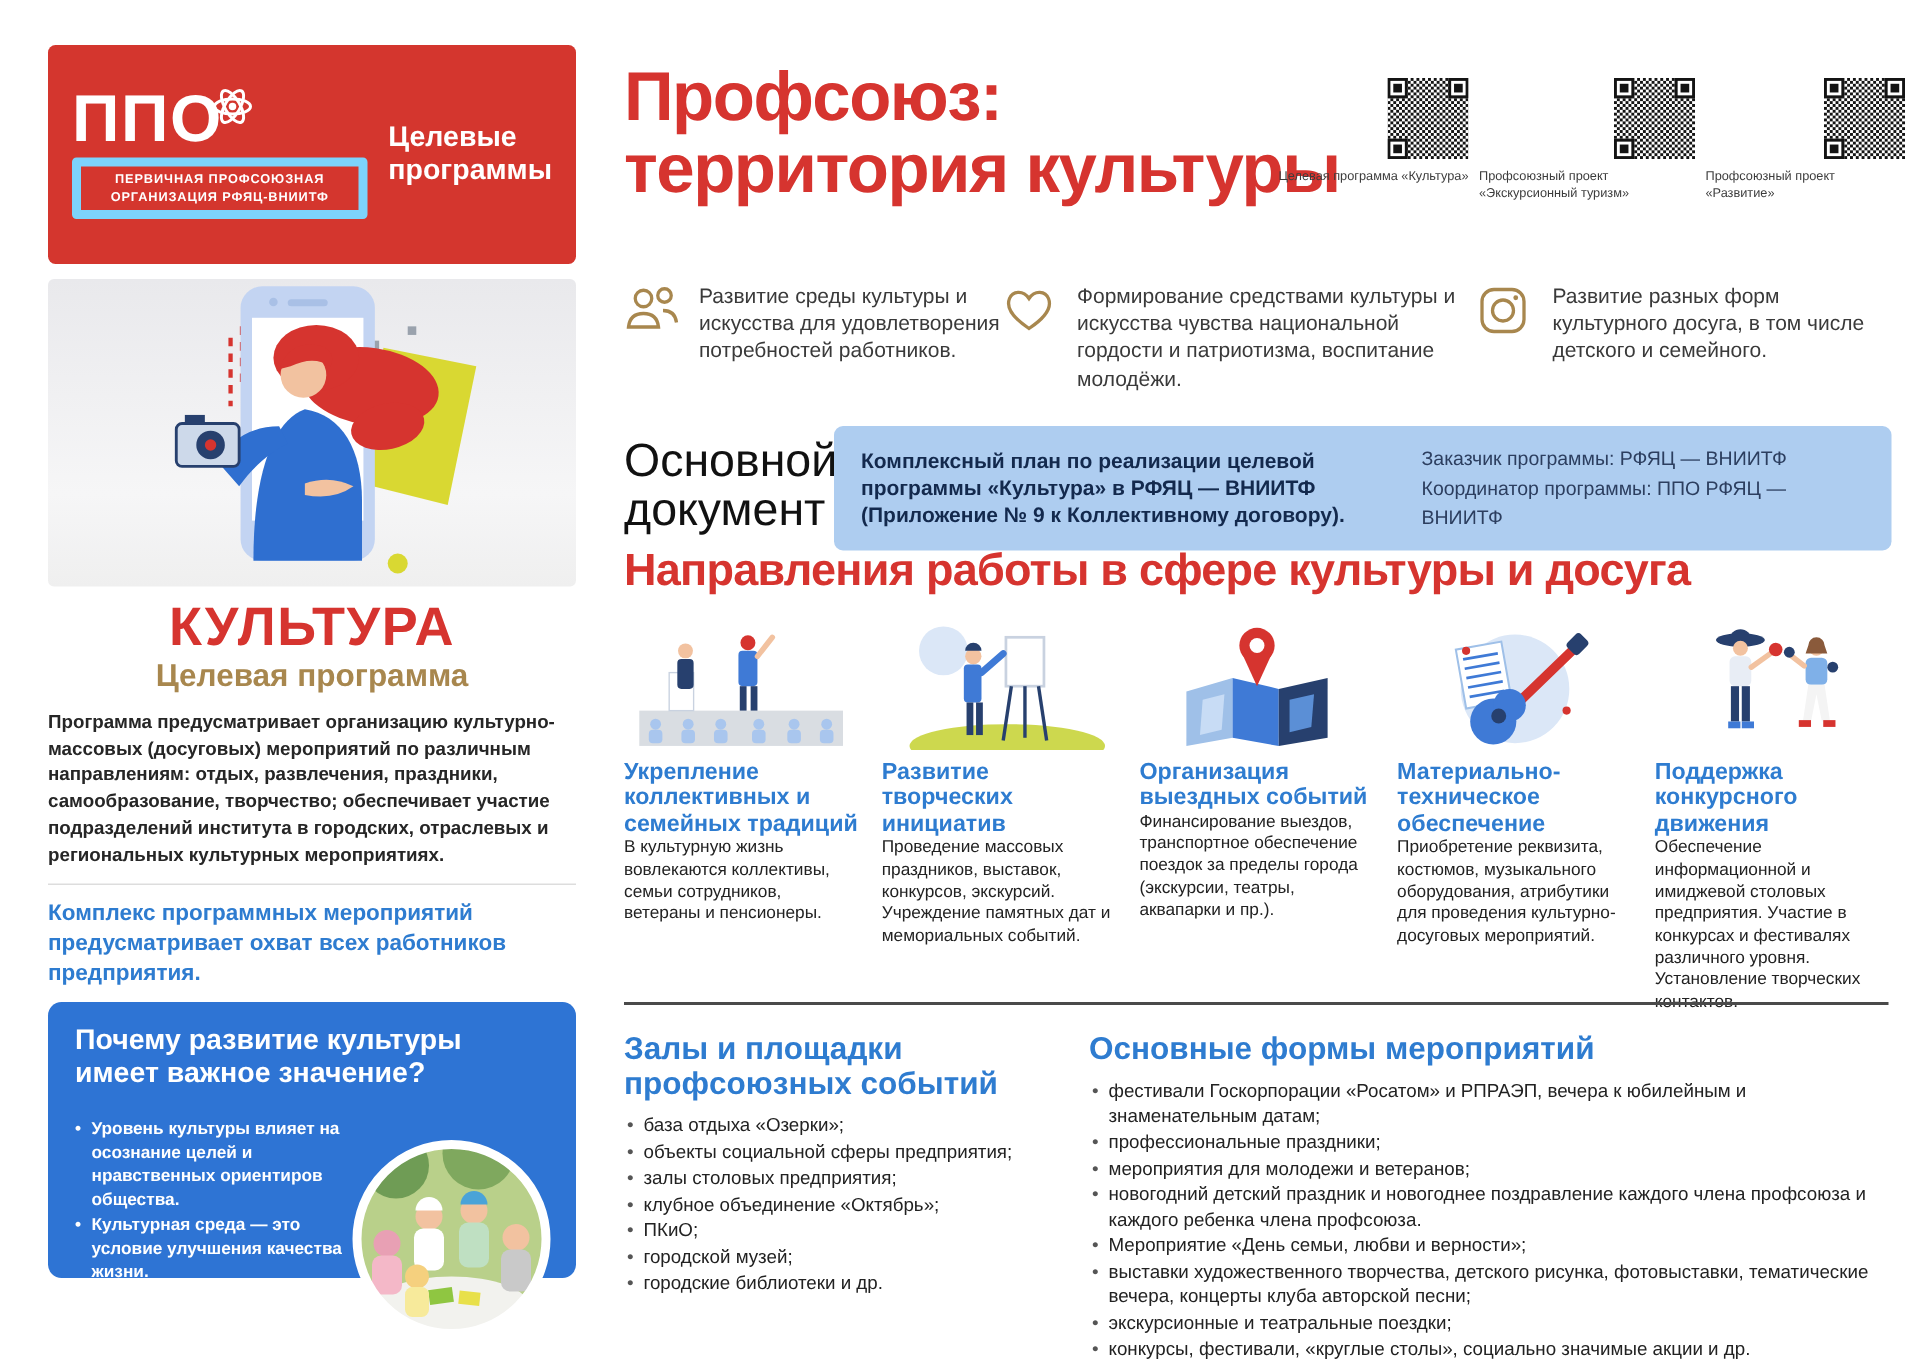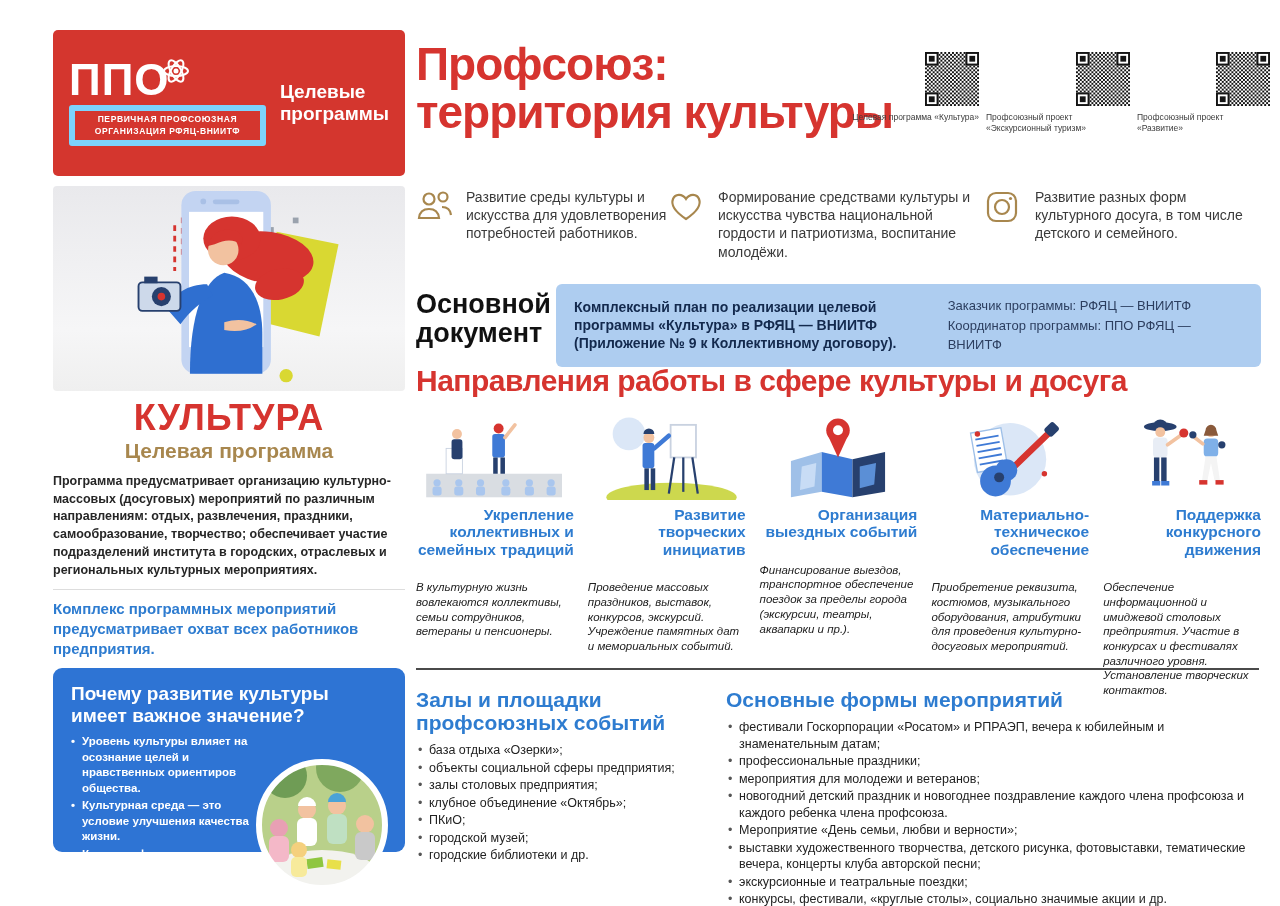--- a/index.html
+++ b/index.html
@@ -1,67 +1,67 @@
 <!DOCTYPE html>
 <html><head>
 <meta charset="utf-8">
 <style>
   html,body{margin:0;padding:0;background:#fff;}
   #poster{position:relative;width:1280px;height:906px;background:#ffffff;overflow:hidden;
           font-family:"Liberation Sans", sans-serif;color:#1f1f1f;}
   
-  .left-col{position:absolute;left:53px;top:30px;width:352px;}
+  .left-col{position:absolute;left:32px;top:30px;width:352px;}
   .red-header{background:#d4362e;border-radius:5px;height:146px;display:flex;align-items:center;padding:0 16px;box-sizing:border-box;}
   .logo-wrap{width:200px;}
   .logo-row{display:flex;align-items:flex-start;}
   .logo-text{color:#fff;font-weight:bold;font-size:44px;line-height:0.9;letter-spacing:1px;}
   .logo-atom{margin-left:-8px;margin-top:-4px;}
   .logo-box{border:6px solid #7dd3fc;border-radius:3px;margin-top:6px;padding:3px 5px;
             color:#fff;font-size:8.5px;font-weight:bold;letter-spacing:0.6px;line-height:1.35;text-align:center;}
   .brand-badge{color:#fff;font-weight:bold;font-size:19px;line-height:1.15;width:110px;margin-left:14px;}
   .illustration{margin-top:10px;height:205px;border-radius:4px;
                 background:linear-gradient(180deg,#e9e9ec 0%,#f6f6f7 70%,#efefef 100%);
                 display:flex;align-items:center;justify-content:center;overflow:hidden;}
   .program-title{margin-top:8px;text-align:center;color:#d6342f;font-weight:bold;font-size:36px;letter-spacing:1px;line-height:1.05;}
   .program-subtitle{text-align:center;color:#a8874e;font-weight:bold;font-size:21px;margin-top:2px;}
   .program-desc{margin-top:10px;font-size:12.5px;font-weight:bold;line-height:1.42;color:#262626;}
   .left-divider{border:none;border-top:1px solid #ddd;margin:10px 0 9px 0;}
   .coverage{color:#2e7cd0;font-weight:bold;font-size:15px;line-height:1.32;}
   .why-box{margin-top:9px;background:#2e74d4;border-radius:9px;padding:15px 16px 14px 18px;box-sizing:border-box;height:184px;color:#fff;}
   .why-title{font-weight:bold;font-size:19px;line-height:1.15;}
-  .why-row{display:flex;margin-top:8px;align-items:flex-end;}
+  .why-row{display:flex;margin-top:20px;align-items:center;}
   .why-list{margin:0;padding:0;list-style:none;width:195px;font-size:11.5px;font-weight:bold;line-height:1.35;}
   .why-list li{position:relative;padding-left:11px;margin-bottom:2px;}
   .why-list li::before{content:"•";position:absolute;left:0;top:0;}
   .why-photo{margin-left:6px;margin-top:4px;}
   
   .main-title{position:absolute;left:416px;top:40px;color:#d6342f;font-weight:bold;
               font-size:46px;line-height:1.05;letter-spacing:-1px;}
   .qr-row{position:absolute;left:828px;top:52px;display:flex;}
   .qr-item{display:flex;align-items:flex-end;width:151px;flex-direction:column;}
   .qr-item:last-child{width:140px;}
   .qr-label{font-size:8.5px;color:#3c3c3c;line-height:1.35;margin-left:7px;margin-top:6px;}
   .goals-row{position:absolute;left:416px;top:188px;width:845px;display:flex;}
   .goal{display:flex;align-items:flex-start;}
   .goal-icon{flex:0 0 40px;margin-top:2px;}
   .goal-text{font-size:14px;color:#3a3a3a;line-height:1.3;margin-left:10px;}
   .goal-1{width:252px;} .goal-2{width:317px;} .goal-3{width:276px;}
   
   .doc-row{position:absolute;left:416px;top:284px;width:845px;display:flex;}
-  .doc-label{width:132px;font-size:27px;font-weight:bold;color:#111;line-height:1.08;margin-top:6px;}
+  .doc-label{width:132px;font-size:31px;font-weight:normal;color:#111;line-height:1.08;margin-top:6px;}
   .doc-box{flex:1;margin-left:8px;background:#aecdf0;border-radius:6px;padding:12px 18px;box-sizing:border-box;display:flex;align-items:center;}
   .doc-main{width:352px;font-size:14px;font-weight:bold;color:#13294d;line-height:1.32;}
   .doc-side{margin-left:28px;font-size:13px;color:#2c3e5f;line-height:1.5;}
   
   .dir-heading{position:absolute;left:416px;top:364px;color:#d6342f;font-weight:bold;font-size:30px;letter-spacing:-0.5px;}
   .columns{position:absolute;left:416px;top:412px;width:845px;display:flex;gap:14px;}
   .dcol{flex:1;min-width:0;}
   .dcol-illo{height:88px;display:flex;align-items:flex-end;justify-content:center;}
-  .dcol-title{margin-top:6px;color:#2e7cd0;font-weight:bold;font-size:15.5px;line-height:1.12;text-align:right;}
-  .dcol-text{margin-top:22px;font-size:11.5px;color:#222;line-height:1.28;font-style:italic;}
+  .dcol-title{margin-top:6px;color:#2e7cd0;font-weight:bold;font-size:15.5px;line-height:1.12;}
+  .dcol-text{margin-top:0;font-size:11.5px;color:#222;line-height:1.28;}
   .right-divider{position:absolute;left:416px;top:668px;width:843px;border:none;border-top:2px solid #4a4a4a;margin:0;}
   
   .bottom-row{position:absolute;left:416px;top:688px;width:845px;display:flex;}
   .venues{width:288px;}
   .forms{flex:1;margin-left:22px;}
   .bottom-heading{color:#2e7cd0;font-weight:bold;font-size:21px;line-height:1.1;}
   .plain-list{margin:8px 0 0 0;padding:0;list-style:none;font-size:12.5px;line-height:1.32;color:#222;}
   .plain-list li{position:relative;padding-left:13px;margin-bottom:1px;}
   .plain-list li::before{content:"•";position:absolute;left:2px;top:0;color:#555;}
 </style>

